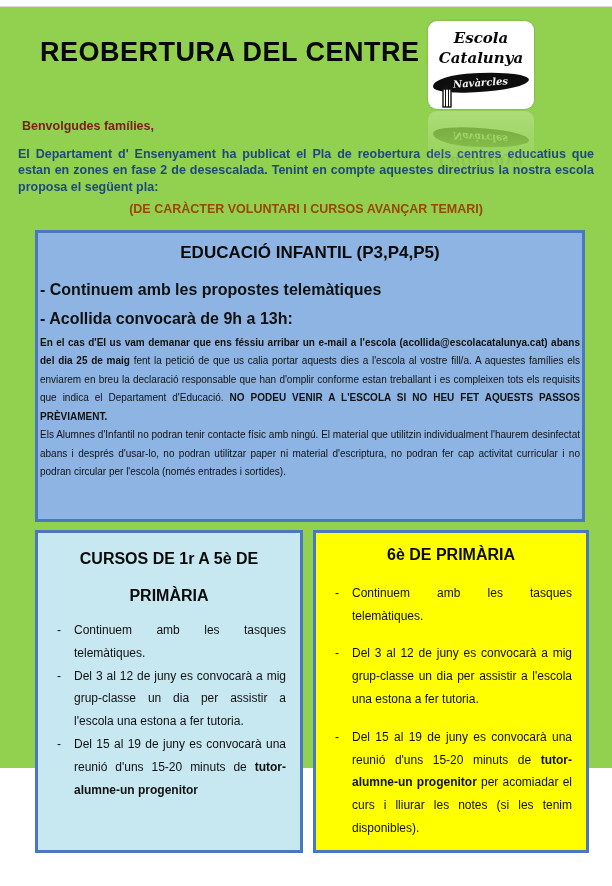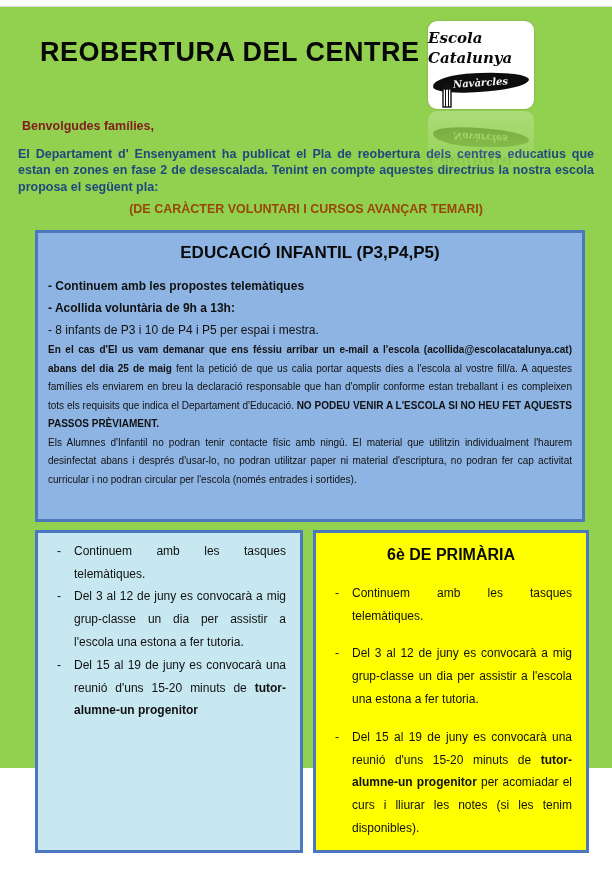--- a/index.html
+++ b/index.html
@@ -19,21 +19,21 @@
     font-size:27px; font-weight:bold; color:#080808; letter-spacing:.5px;
     font-family:"Liberation Sans", sans-serif;
   }
   .logo-wrap { position:absolute; top:14px; right:78px; width:106px; }
   .logo {
     width:106px; height:88px; background:#ffffff; border-radius:9px;
     padding-top:7px; position:relative; box-shadow:0 0 2px rgba(0,0,0,.25);
   }
   .logo-line {
     font-family:"DejaVu Serif", serif; font-style:italic; font-weight:bold;
-    font-size:15px; color:#090909; text-align:left; line-height:1.35;
+    font-size:15px; color:#090909; text-align:center; line-height:1.35;
   }
   .brush {
     position:absolute; left:5px; right:5px; top:52px; height:19px; background:#0d0d0d;
     border-radius:46% 54% 60% 40% / 62% 48% 58% 38%;
     transform:rotate(-2.5deg);
     display:flex; align-items:center; justify-content:center;
   }
   .brush-text {
     font-family:"DejaVu Serif", serif; font-style:italic; font-weight:bold;
     color:#f5f5f5; font-size:10px; transform:rotate(-1deg);
@@ -52,25 +52,25 @@
     margin:13px 18px 0; font-size:12.5px; font-weight:bold; color:#1F497D;
     line-height:1.3; text-align:justify;
   }
   .notice1 { margin-top:7px; text-align:center; font-size:12.5px; font-weight:bold; color:#974806; line-height:1.2; }
   .notice2 { text-align:center; font-size:12.5px; font-weight:bold; color:#1F497D; line-height:1.2; }
 
   
   .box { border:3px solid #4A77BD; }
   .box-infantil {
     margin:13px 27px 0 35px; background:#8EB4E3;
-    padding:7px 10px 12px; min-height:292px;
+    padding:7px 2px 12px; min-height:292px;
   }
   .box-title { text-align:center; font-weight:bold; color:#0a0a0a; }
   .box-infantil .box-title { font-size:17px; margin:3px 0 12px; }
-  .dash-line { font-size:12px; color:#111; line-height:1.85; }
+  .dash-line { font-size:16px; color:#111; line-height:1.85; }
   .b { font-weight:bold; }
   .infantil-para { font-size:10px; color:#111; line-height:1.85; text-align:justify; }
 
   .mid-row { display:flex; margin:8px 23px 0 35px; gap:10px; align-items:stretch; }
   .box-cursos { flex:0 0 268px; background:#C7E7F1; padding:7px 12px 10px; min-height:234px; }
   .box-cursos .box-title { font-size:16px; line-height:2.35; margin-bottom:4px; }
   .box-sise { flex:1; background:#FFFF00; padding:7px 12px 10px; min-height:234px; }
   .box-sise .box-title { font-size:16px; margin:6px 0 18px; }
 
   .li { display:flex; font-size:12px; color:#111; line-height:1.9; }
@@ -117,28 +117,28 @@
     </div>
   </div>
 
   <div class="greeting">Benvolgudes famílies,</div>
   <div class="intro">El Departament d' Ensenyament ha publicat el Pla de reobertura dels centres educatius que estan en zones en fase 2 de desescalada. Tenint en compte aquestes directrius la nostra escola proposa el següent pla:</div>
   <div class="notice1">(DE CARÀCTER VOLUNTARI I CURSOS AVANÇAR TEMARI)</div>
 
   <div class="box box-infantil">
     <div class="box-title">EDUCACIÓ INFANTIL (P3,P4,P5)</div>
     <div class="dash-line"><span class="b">- Continuem amb les propostes telemàtiques</span></div>
-    <div class="dash-line"><span class="b">- Acollida voluntària de 9h a 13h:</span></div>
-    <div class="dash-line"><span>- 8 infants de P3 i 10 de P4 i P5 per espai i mestra.</span></div>
+    <div class="dash-line"><span class="b">- Acollida convocarà de 9h a 13h:</span></div>
     <div class="infantil-para"><span class="b">En el cas d'EI us vam demanar que ens féssiu arribar un e-mail a l'escola (acollida@escolacatalunya.cat) abans del dia 25 de maig </span><span>fent la petició de que us calia portar aquests dies a l'escola al vostre fill/a. A aquestes famílies els enviarem en breu la declaració responsable que han d'omplir conforme estan treballant i es compleixen tots els requisits que indica el Departament d'Educació. </span><span class="b">NO PODEU VENIR A L'ESCOLA SI NO HEU FET AQUESTS PASSOS PRÈVIAMENT.</span></div>
     <div class="infantil-para"><span>Els Alumnes d'Infantil no podran tenir contacte físic amb ningú. El material que utilitzin individualment l'haurem desinfectat abans i després d'usar-lo, no podran utilitzar paper ni material d'escriptura, no podran fer cap activitat curricular i no podran circular per l'escola (només entrades i sortides).</span></div>
   </div>
 
   <div class="mid-row">
     <div class="box box-cursos">
+      <div class="box-title">CURSOS DE 1r A 5è DE PRIMÀRIA</div>
       <div class="li">
         <span class="dash">-</span>
         <span class="txt"><span>Continuem amb les tasques telemàtiques.</span></span>
       </div>
       <div class="li">
         <span class="dash">-</span>
         <span class="txt"><span>Del 3 al 12 de juny es convocarà a mig grup-classe un dia per assistir a l'escola una estona a fer tutoria.</span></span>
       </div>
       <div class="li">
         <span class="dash">-</span>

